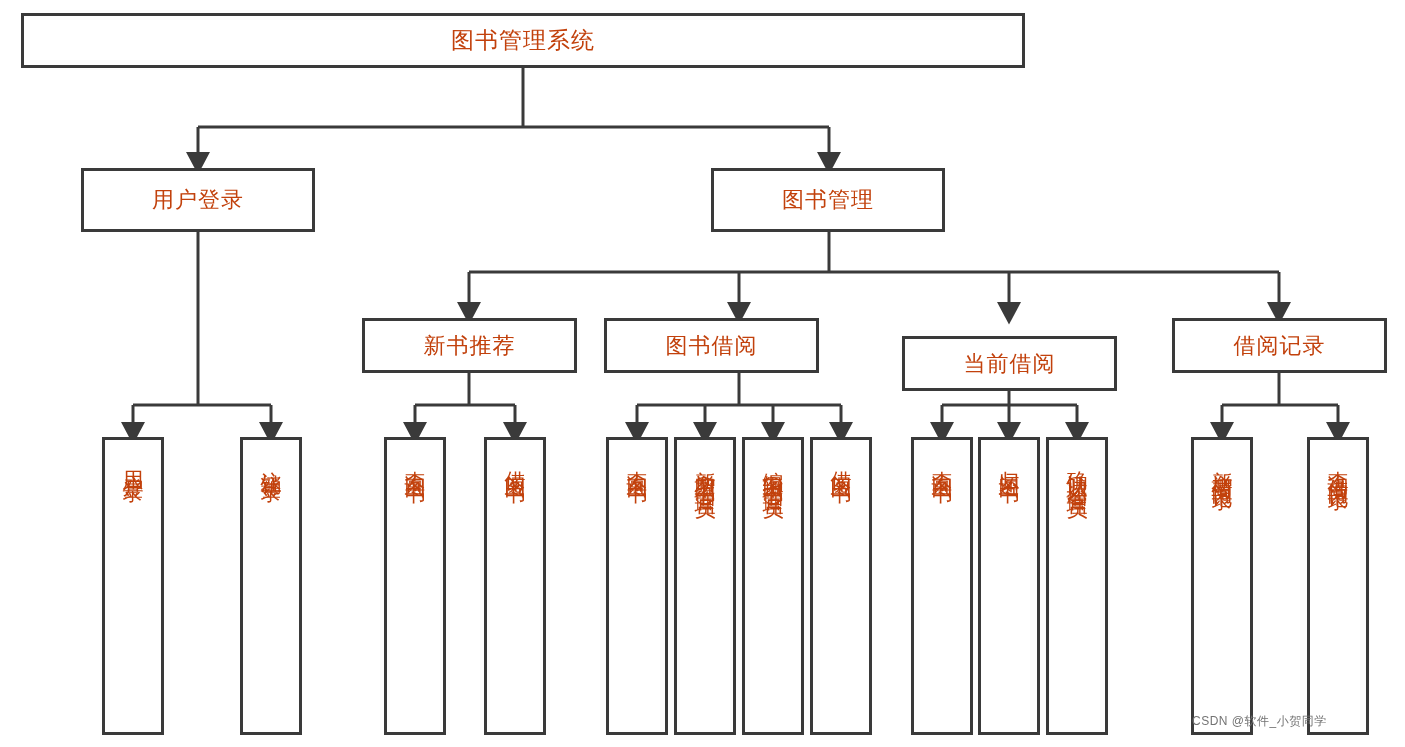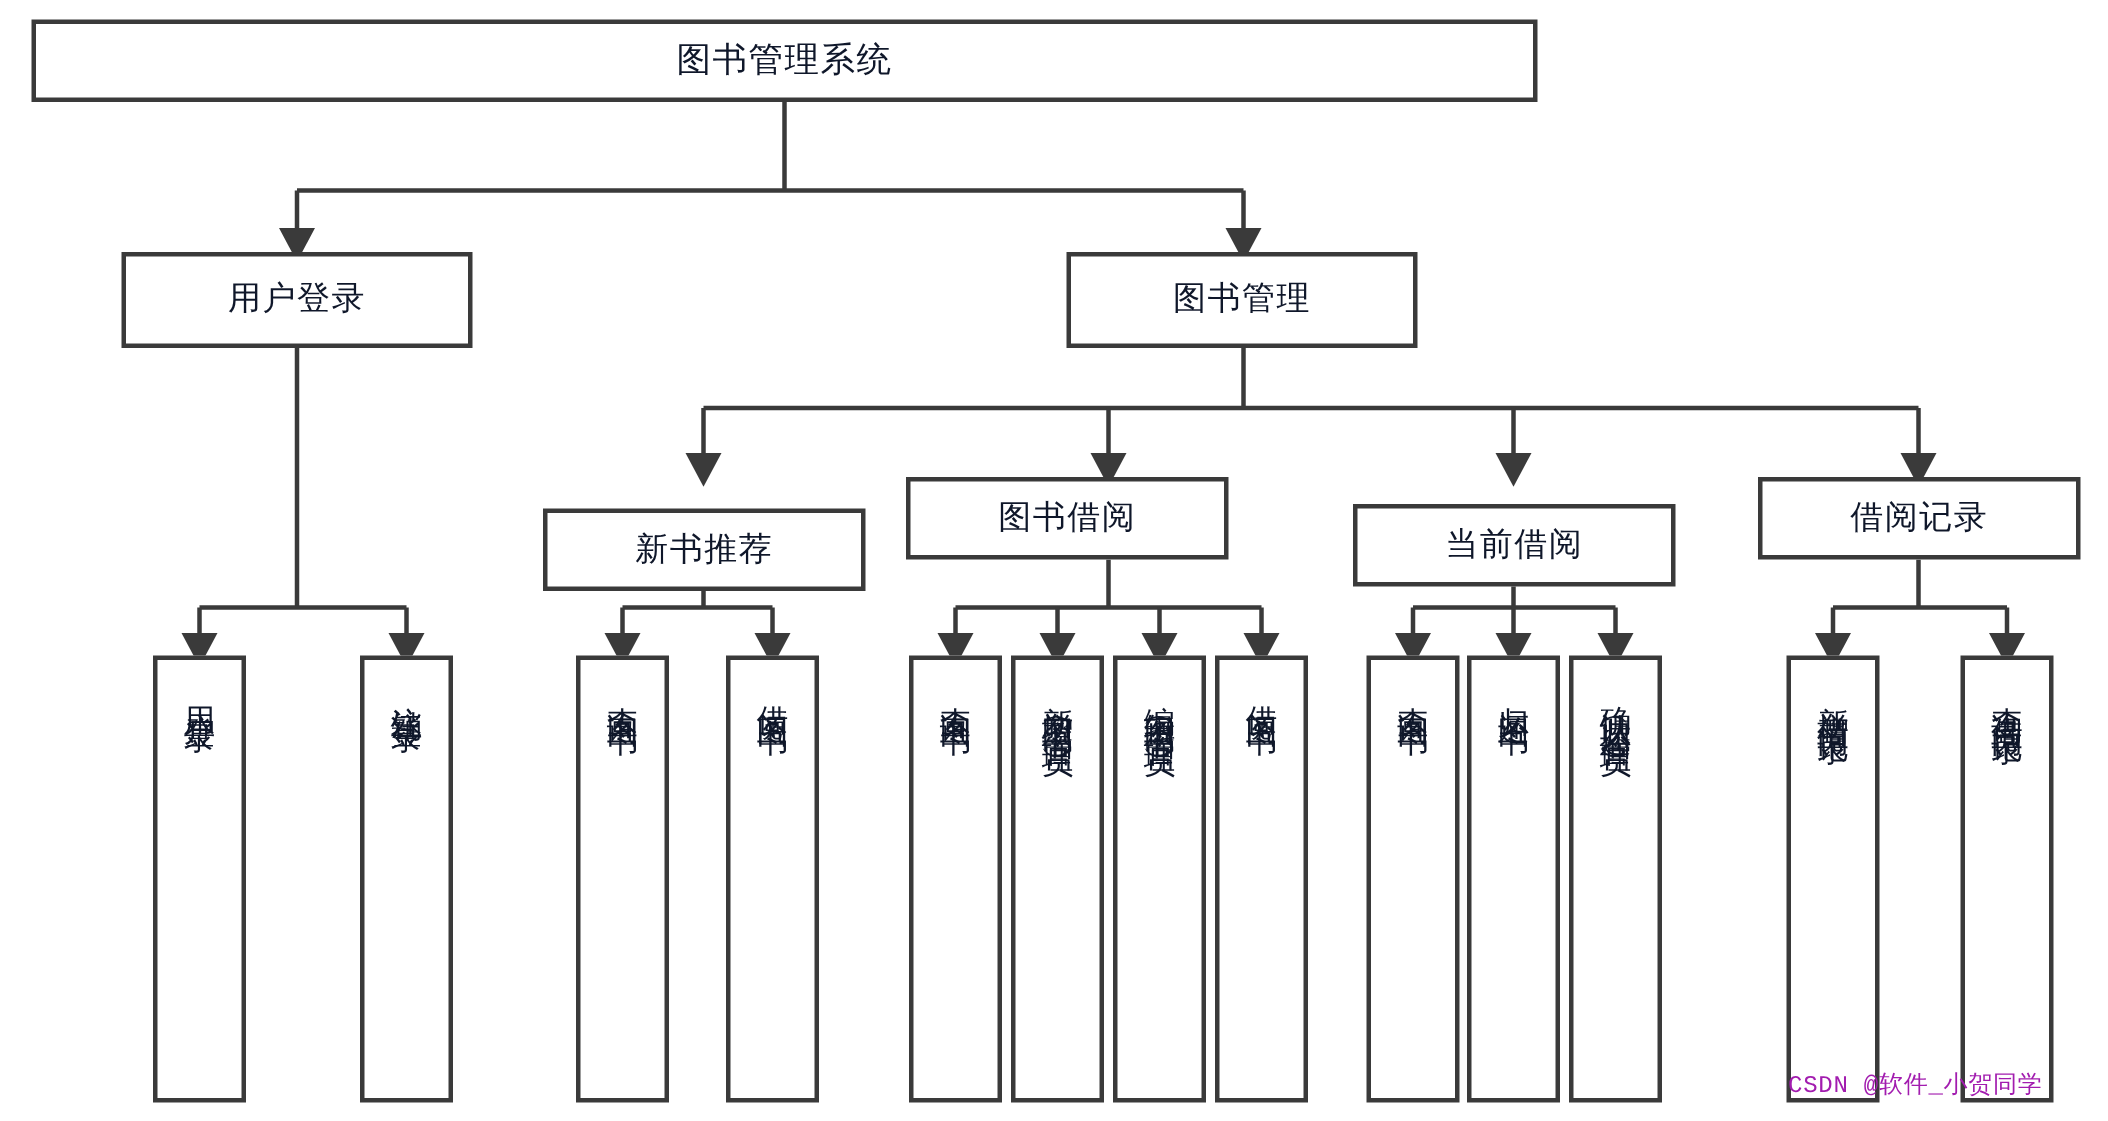--- a/index.html
+++ b/index.html
@@ -30,21 +30,21 @@
     position: absolute;
     box-sizing: border-box;
     background: #ffffff;
     border: 3px solid #3a3a3a;
     display: flex;
     align-items: center;
     justify-content: center;
     z-index: 2;
   }
   .node-label {
-    color: #0f172a;
+    color: #c2410c;
     font-size: 22px;
     line-height: 1.18;
     letter-spacing: 1px;
     white-space: nowrap;
     text-align: center;
   }
   .node.horiz .node-label {
     writing-mode: horizontal-tb;
   }
   .node.vert {
@@ -59,26 +59,26 @@
     letter-spacing: 4px;
     line-height: 1.05;
   }
   .node.root .node-label {
     font-size: 23px;
   }
   .watermark {
     position: absolute;
     left: 1192px;
     top: 713px;
-    font-size: 16px;
-    color: #a21caf;
+    font-size: 12px;
+    color: #737373;
     white-space: nowrap;
     letter-spacing: 0.5px;
     z-index: 5;
-    font-family: Liberation Mono, monospace;
+    font-family: Liberation Sans, sans-serif;
   }
 </style>
 </head>
 <body>
 
 <div id="diagram-canvas">
 
   <svg id="edge-layer" viewBox="0 0 1405 747" width="1405" height="747" xmlns="http://www.w3.org/2000/svg">
     <defs>
       <marker id="arrow" markerWidth="9" markerHeight="9" refX="2.0" refY="4.0" orient="auto" markerUnits="strokeWidth">
@@ -133,21 +133,21 @@
     <span class="node-label">图书管理系统</span>
   </div>
 
   <div class="node horiz" style="left:81px; top:168px; width:234px; height:64px;">
     <span class="node-label">用户登录</span>
   </div>
   <div class="node horiz" style="left:711px; top:168px; width:234px; height:64px;">
     <span class="node-label">图书管理</span>
   </div>
 
-  <div class="node horiz" style="left:362px; top:318px; width:215px; height:55px;margin-top:21px;">
+  <div class="node horiz" style="left:362px; top:318px; width:215px; height:55px;">
     <span class="node-label">新书推荐</span>
   </div>
   <div class="node horiz" style="left:604px; top:318px; width:215px; height:55px;">
     <span class="node-label">图书借阅</span>
   </div>
   <div class="node horiz" style="left:902px; top:336px; width:215px; height:55px;">
     <span class="node-label">当前借阅</span>
   </div>
   <div class="node horiz" style="left:1172px; top:318px; width:215px; height:55px;">
     <span class="node-label">借阅记录</span>

